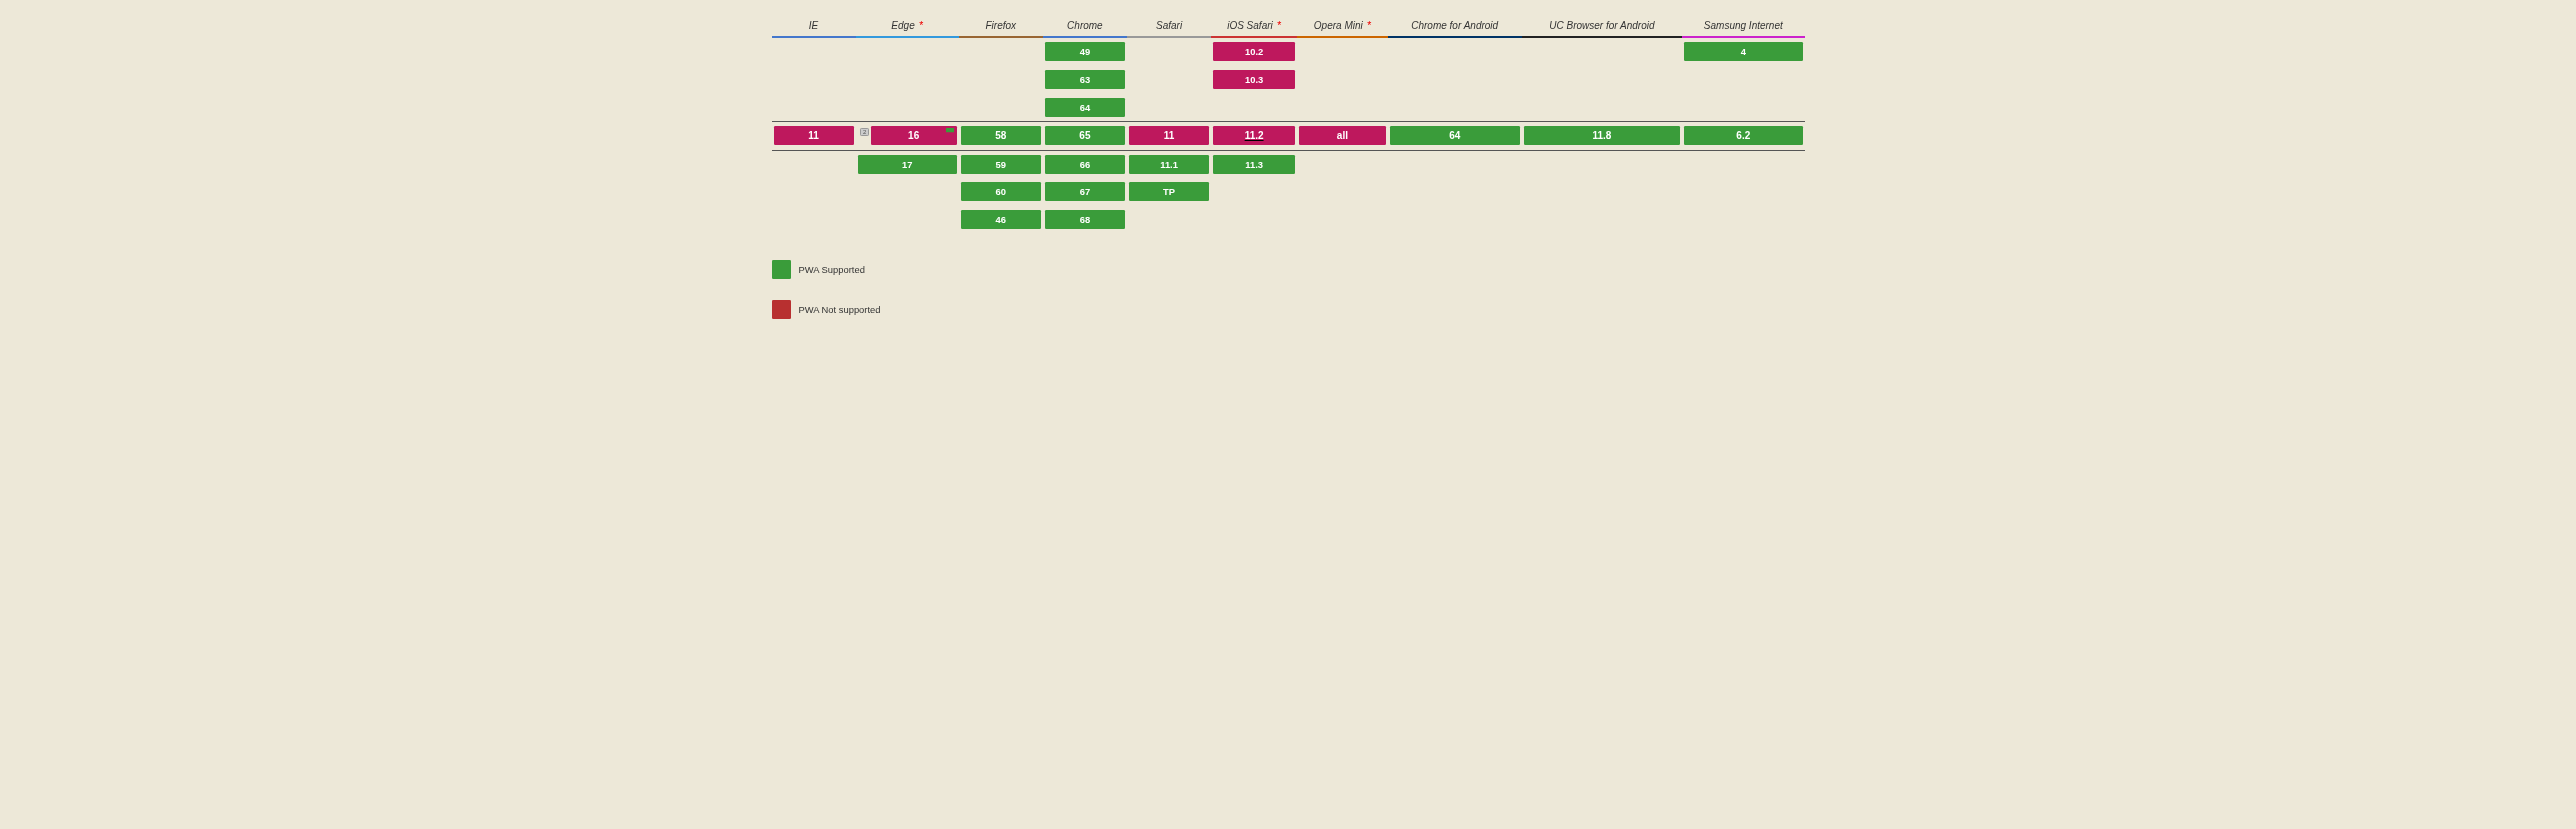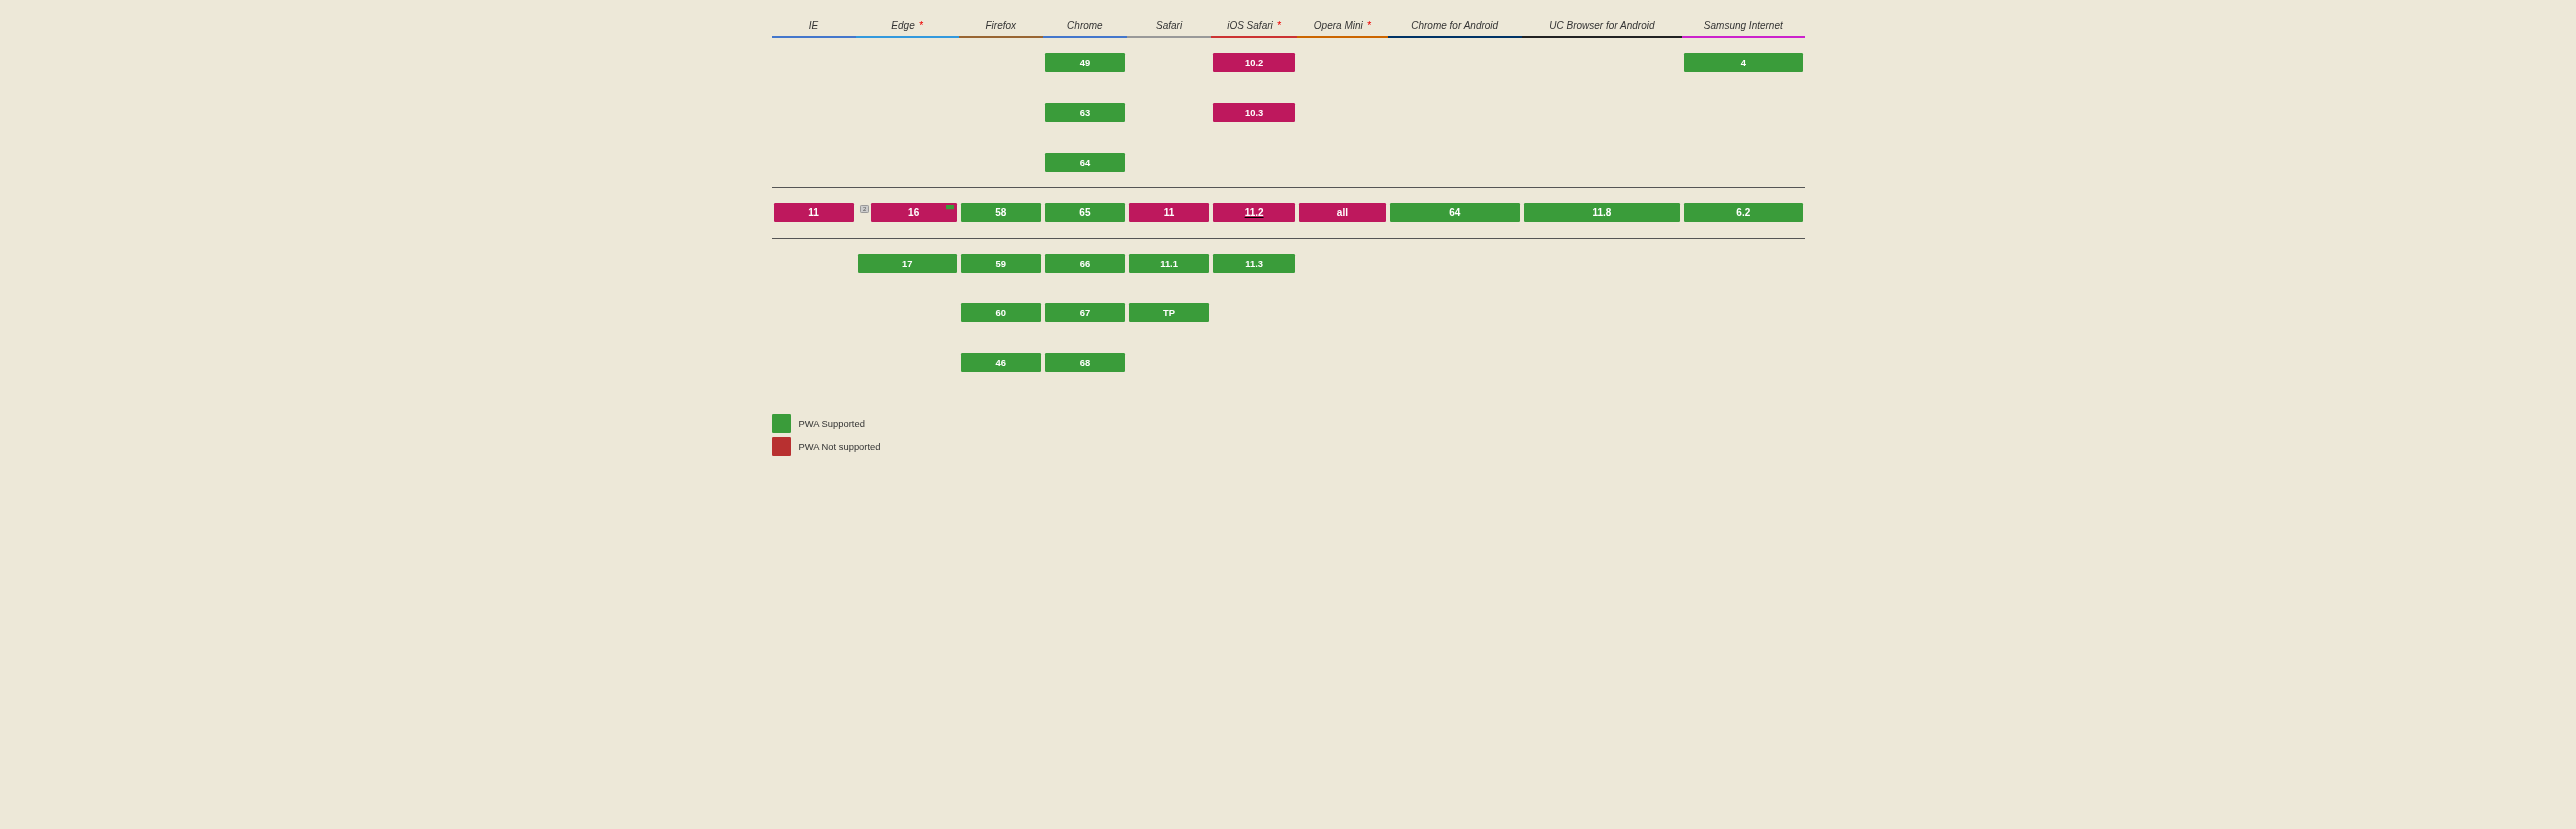--- a/index.html
+++ b/index.html
@@ -43,21 +43,21 @@
     .underline-black { border-bottom: 2px solid #222; }
     .underline-magenta { border-bottom: 2px solid #cc22cc; }
 
     .cell-col {
       vertical-align: top;
       padding: 1.3px 2px;
       text-align: center;
     }
     .version-block {
       display: block;
-      margin: 14px auto;
+      margin: 3px auto;
       padding: 4px 2.7px;
       font-size: 9.4px;
       font-weight: bold;
       color: #fff;
       border-radius: 1.3px;
       min-width: 54px;
       width: 100%;
     }
     .green { background: #3a9c3a; }
     .red { background: #be185d; }
@@ -66,21 +66,21 @@
       border-bottom: 1.3px solid #555;
     }
     .current-row .version-block {
       font-size: 10px;
     }
     .empty-cell { min-height: 20px; display: block; }
     .legend {
       margin-top: 27px;
       display: flex;
       flex-direction: column;
-      gap: 4px;
+      gap: 21px;
     }
     .legend-item {
       display: flex;
       align-items: center;
       gap: 8px;
       font-size: 9.4px;
       color: #333;
     }
     .legend-box {
       width: 19px;

